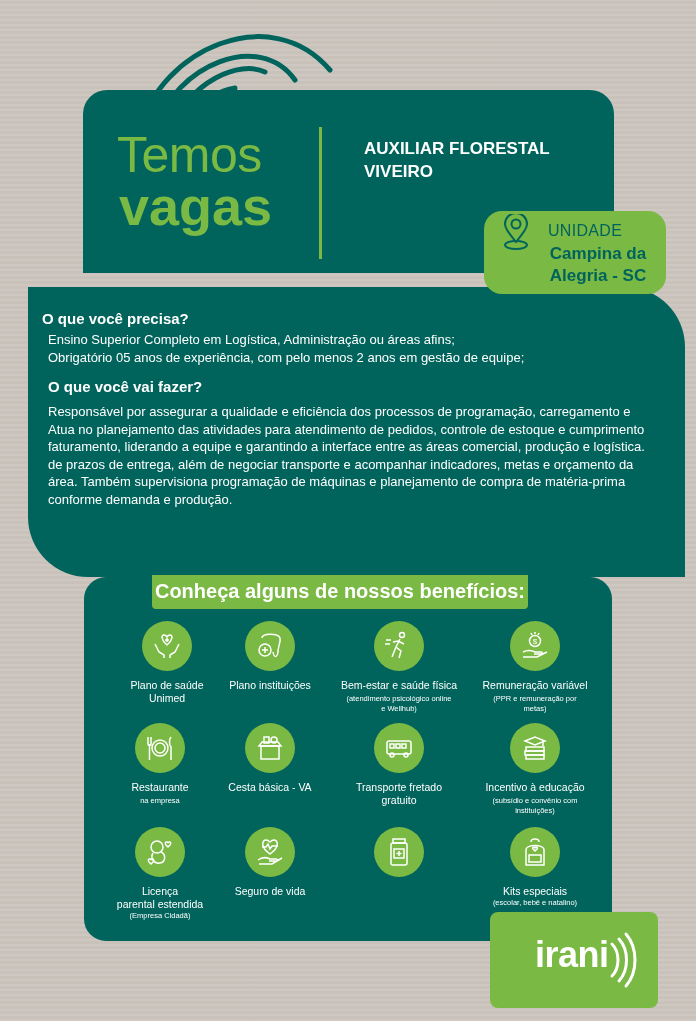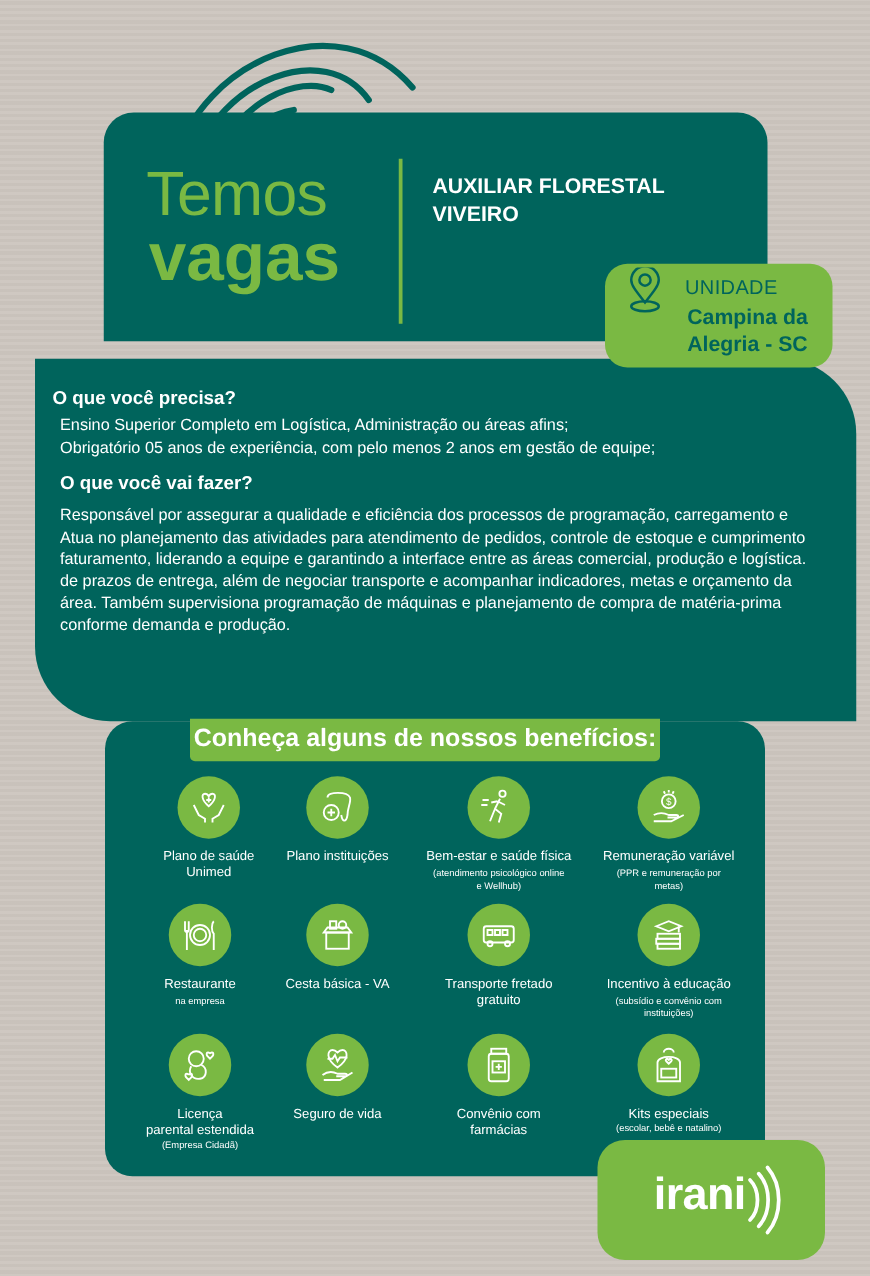--- a/index.html
+++ b/index.html
@@ -6,36 +6,36 @@
   html,body{width:696px;height:1021px;overflow:hidden}
   body{background:#cdc6bf;font-family:"Liberation Sans",sans-serif;position:relative;
     background-image:repeating-linear-gradient(0deg,rgba(255,255,255,0.04) 0 2px,rgba(0,0,0,0.02) 2px 5px);}
   .teal{background:#00645c}
   .green{background:#7ab943}
   #swirl{position:absolute;left:130px;top:20px;width:220px;height:120px}
   #header-card{position:absolute;left:83px;top:90px;width:531px;height:183px;border-radius:24px 24px 0 0;overflow:hidden}
   #temos{position:absolute;left:117px;top:131px;font-size:50px;color:#7ab943;line-height:48px;letter-spacing:-0.5px}
   #vagas{position:absolute;left:119px;top:178px;font-size:54px;font-weight:bold;color:#7ab943;line-height:56px}
   #divider{position:absolute;left:319px;top:127px;width:3px;height:132px;background:#7ab943}
-  #job-title{position:absolute;left:346px;top:137px;color:#fff;font-weight:bold;font-size:17px;line-height:23px}
+  #job-title{position:absolute;left:364px;top:137px;color:#fff;font-weight:bold;font-size:17px;line-height:23px}
   #unit-badge{position:absolute;left:484px;top:211px;width:182px;height:83px;border-radius:18px;z-index:3}
   #pin{position:absolute;left:18px;top:3px;width:28px;height:40px}
   #unit-label{position:absolute;left:64px;top:11px;font-size:16px;color:#00645c;letter-spacing:0.3px}
   #unit-name{position:absolute;left:58px;top:32px;font-size:17px;font-weight:bold;color:#00645c;line-height:22px;text-align:center;width:112px}
   #content-card{position:absolute;left:28px;top:287px;width:657px;height:290px;border-radius:0 60px 0 60px}
   .sec-title{position:absolute;color:#fff;font-weight:bold;font-size:15px}
   .sec-text{position:absolute;color:#fff;font-size:13px;line-height:17.6px}
   #benefits-card{position:absolute;left:84px;top:577px;width:528px;height:364px;border-radius:22px 22px 22px 22px}
   #benefits-title{position:absolute;left:152px;top:575px;width:376px;height:34px;background:#7ab943;color:#fff;font-weight:bold;font-size:20px;text-align:center;line-height:32px;border-radius:0 0 4px 4px;z-index:2}
   .benefit{position:absolute;width:140px;text-align:center;color:#fff}
   .benefit .circle{width:50px;height:50px;border-radius:50%;background:#7ab943;margin:0 auto;display:flex;align-items:center;justify-content:center}
   .benefit .circle svg{width:32px;height:32px}
   .benefit .label{font-size:10.5px;line-height:13px;margin-top:8px}
   .benefit .sub{font-size:7.5px;line-height:10px;margin-top:2px}
-  #logo-card{position:absolute;left:478px;top:912px;width:182px;height:96px;border-radius:22px;z-index:4}
+  #logo-card{position:absolute;left:490px;top:912px;width:168px;height:96px;border-radius:8px;z-index:4}
   #logo-text{position:absolute;left:45px;top:22px;color:#fff;font-weight:bold;font-size:36px;letter-spacing:-0.5px}
   #logo-waves{position:absolute;left:118px;top:18px;width:40px;height:60px}
 </style>
 </head>
 <body>
 
 <svg id="swirl" viewBox="0 0 220 120" fill="none" stroke="#00645c" stroke-width="5" stroke-linecap="round">
   <path d="M10 110 C 30 30, 140 -20, 200 50"></path>
   <path d="M25 110 C 45 45, 130 10, 165 60"></path>
   <path d="M40 112 C 60 60, 110 40, 135 52"></path>
@@ -222,24 +222,20 @@
 </div>
 <div class="benefit" style="left:329px;top:827px">
   <div class="circle">
     <svg viewBox="0 0 32 32" fill="none" stroke="#fff" stroke-width="1.5">
         <rect x="10" y="3" width="12" height="4"></rect>
         <rect x="8" y="7" width="16" height="22" rx="2"></rect>
         <rect x="11" y="13" width="10" height="9"></rect>
         <path d="M16 15v5M13.5 17.5h5"></path>
       </svg>
   </div>
-  <div class="label">
-      <div>Convênio com</div>
-      <div>farmácias</div>
-    </div>
 </div>
 <div class="benefit" style="left:465px;top:827px">
   <div class="circle">
     <svg viewBox="0 0 32 32" fill="none" stroke="#fff" stroke-width="1.5">
         <path d="M12 6 C 12 2, 20 2, 20 6"></path>
         <path d="M7 29 V14 C 7 8, 25 8, 25 14 V29 Z"></path>
         <rect x="10" y="19" width="12" height="7"></rect>
         <path d="M16 15 l-2-2 c-1-1 0-2 1-2 l1 1 l1-1 c1 0 2 1 1 2 z"></path>
       </svg>
   </div>

